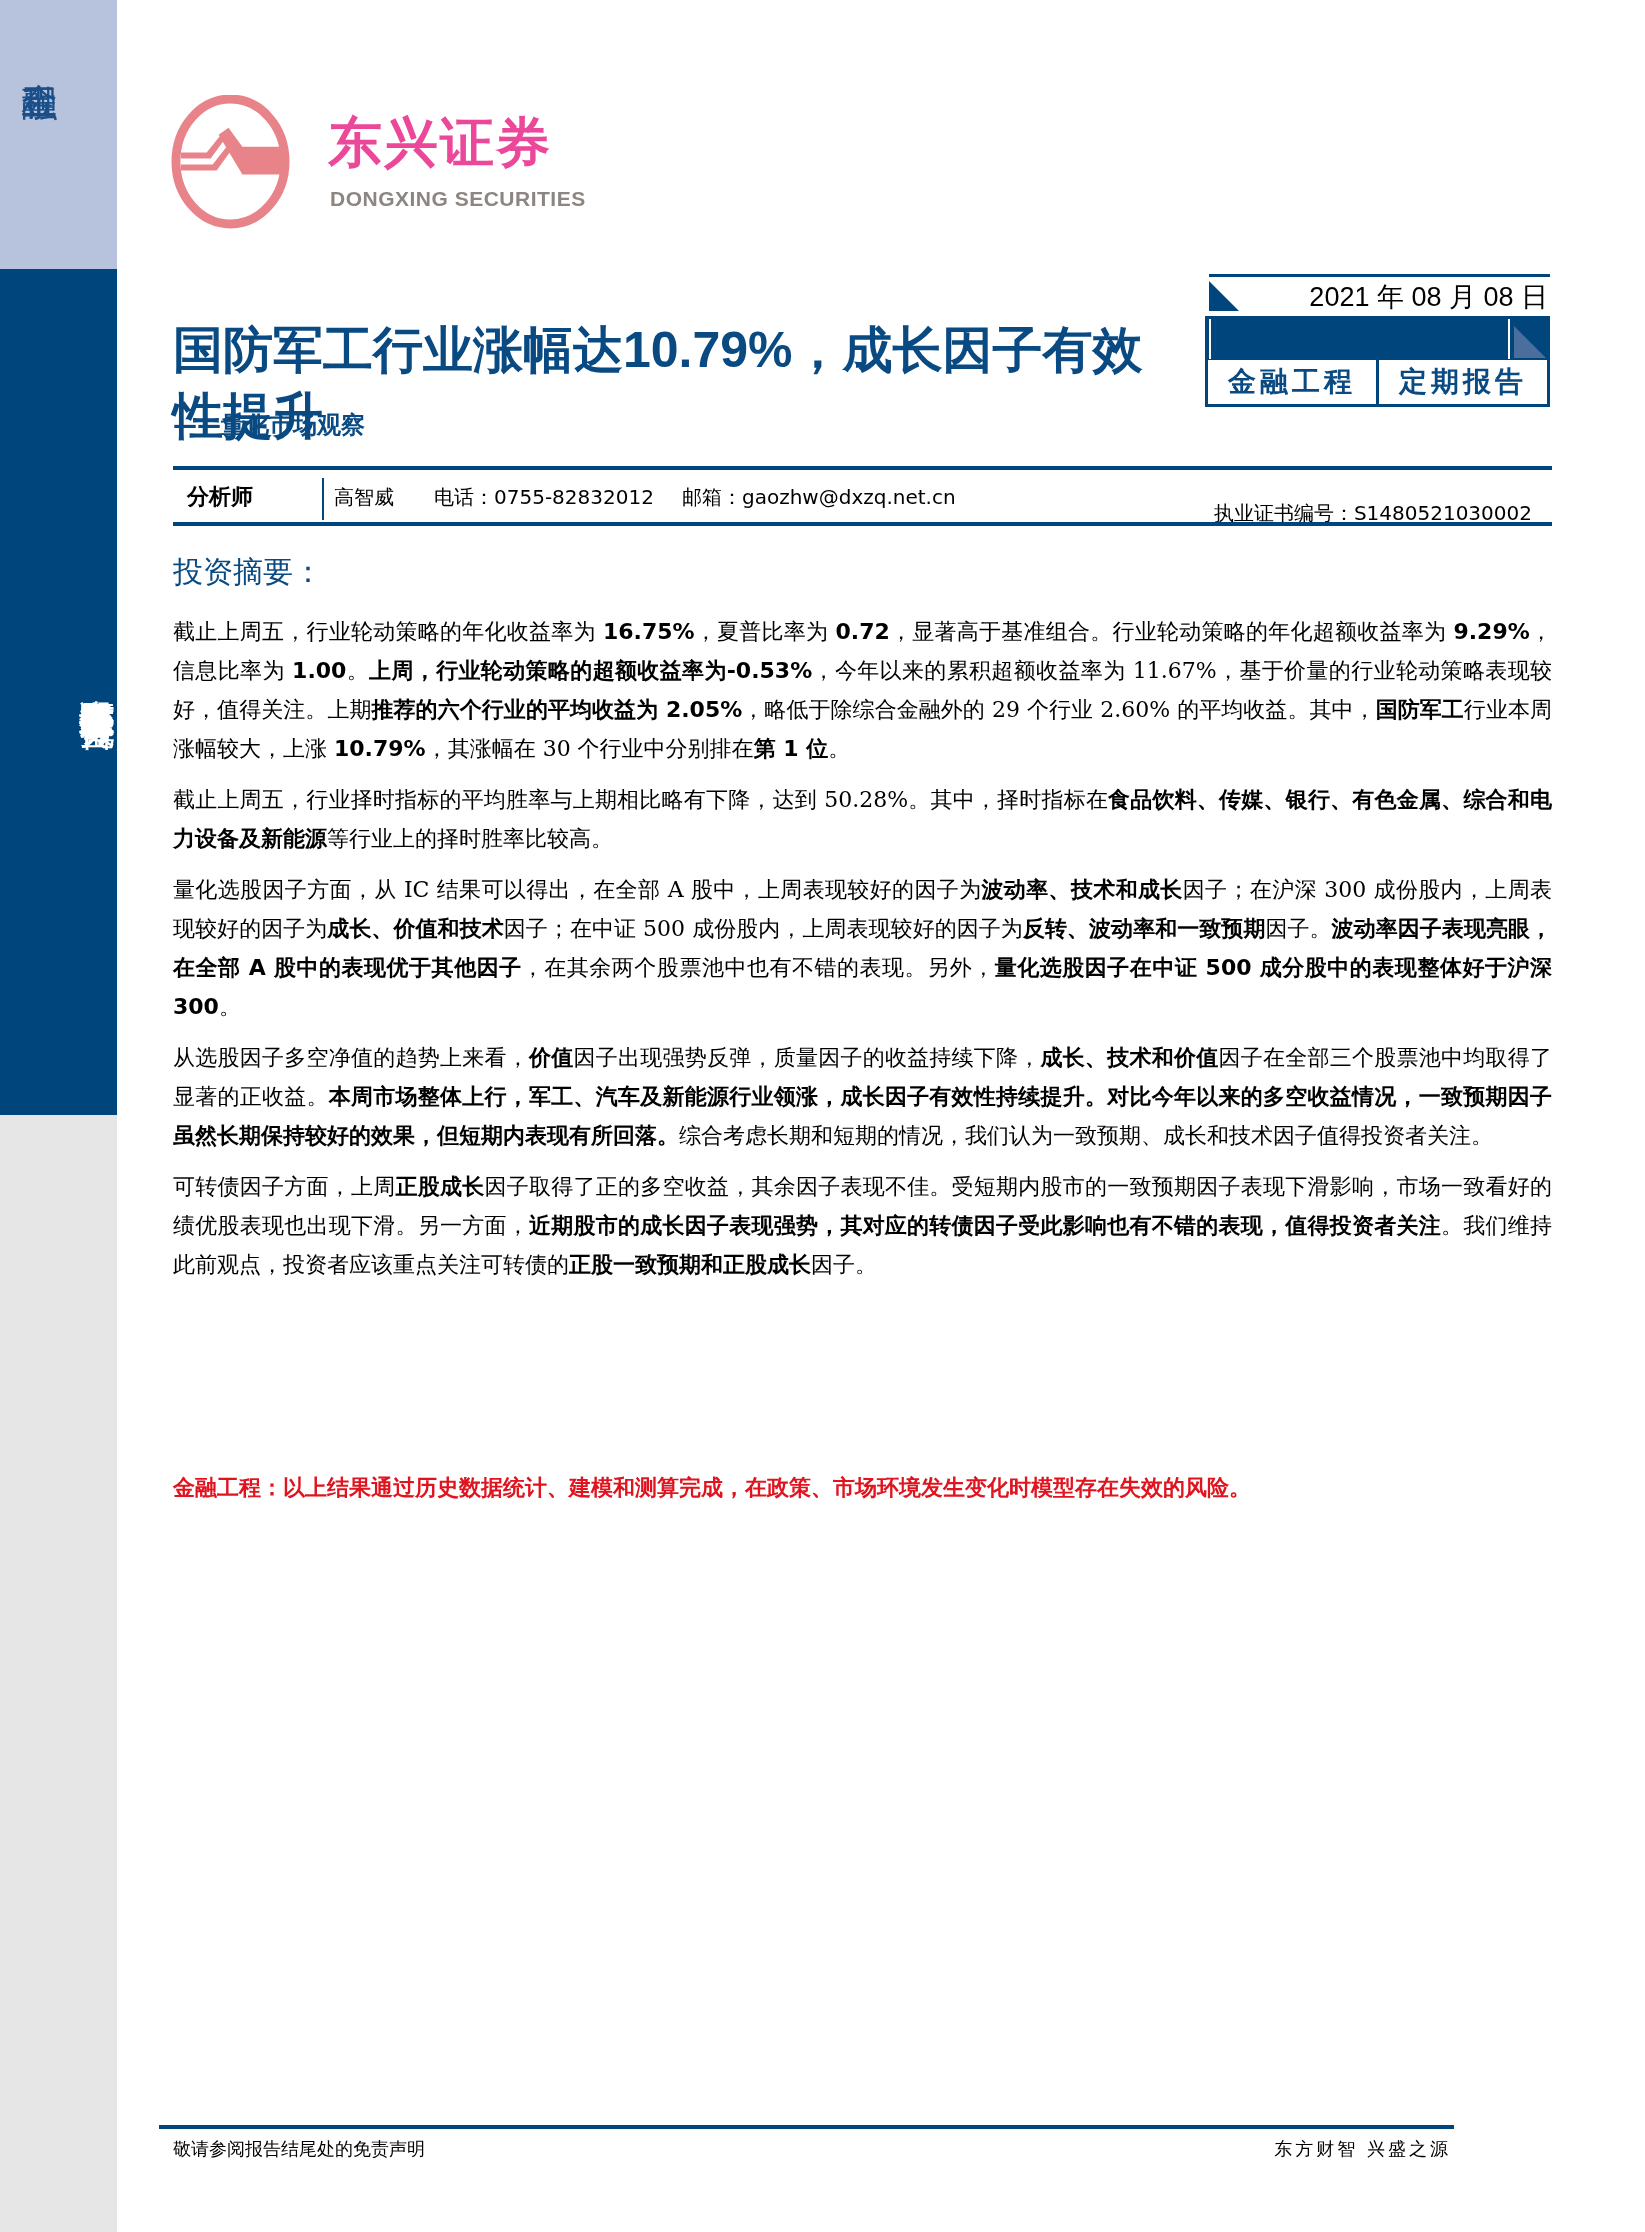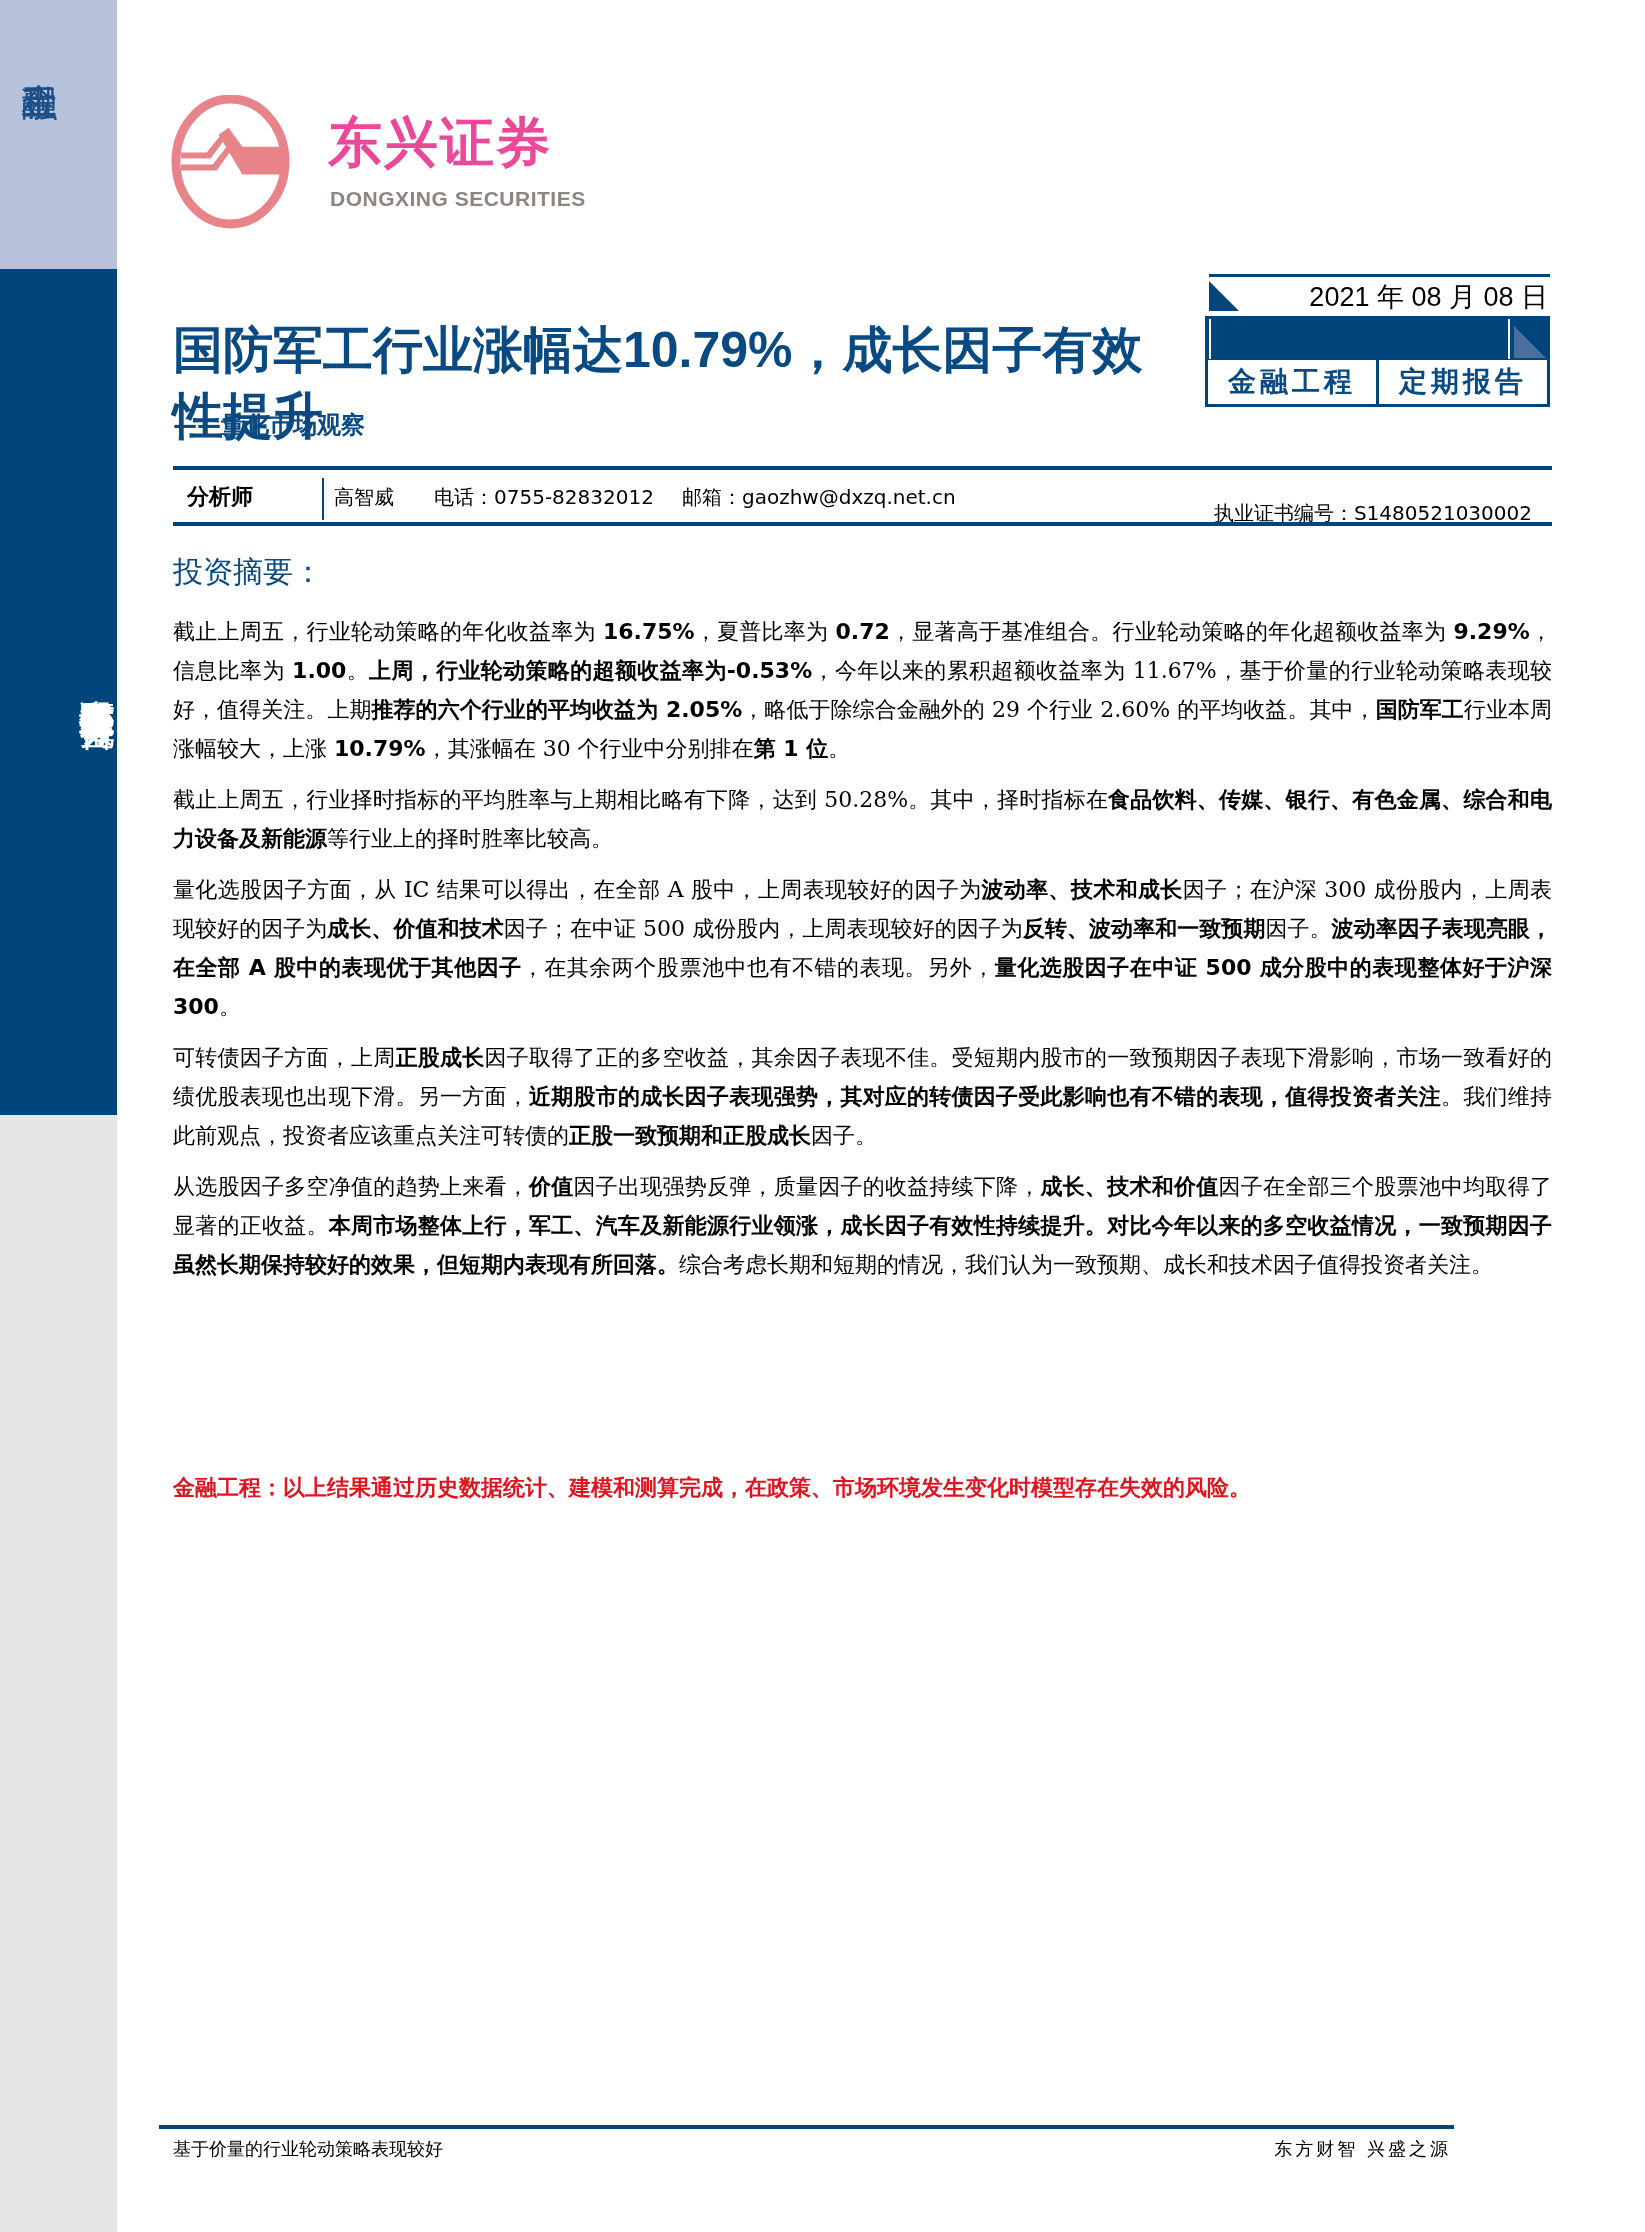--- a/index.html
+++ b/index.html
@@ -112,21 +112,21 @@
   <span class="email">邮箱：gaozhw@dxzq.net.cn</span>
   <span class="cert">执业证书编号：S1480521030002</span>
 </div>
 <div class="rule" style="top:522px;"></div>
 
 <div class="summary-h">投资摘要：</div>
 <div class="body" id="summary-body">
     <p class="para"><span>截止上周五，行业轮动策略的年化收益率为 </span><b>16.75%</b><span>，夏普比率为 </span><b>0.72</b><span>，显著高于基准组合。行业轮动策略的年化超额收益率为 </span><b>9.29%</b><span>，信息比率为 </span><b>1.00</b><span>。</span><b>上周，行业轮动策略的超额收益率为-0.53%</b><span>，今年以来的累积超额收益率为 11.67%，基于价量的行业轮动策略表现较好，值得关注。上期</span><b>推荐的六个行业的平均收益为 2.05%</b><span>，略低于除综合金融外的 29 个行业 2.60% 的平均收益。其中，</span><b>国防军工</b><span>行业本周涨幅较大，上涨 </span><b>10.79%</b><span>，其涨幅在 30 个行业中分别排在</span><b>第 1 位</b><span>。</span></p>
     <p class="para"><span>截止上周五，行业择时指标的平均胜率与上期相比略有下降，达到 50.28%。其中，择时指标在</span><b>食品饮料、传媒、银行、有色金属、综合和电力设备及新能源</b><span>等行业上的择时胜率比较高。</span></p>
     <p class="para"><span>量化选股因子方面，从 IC 结果可以得出，在全部 A 股中，上周表现较好的因子为</span><b>波动率、技术和成长</b><span>因子；在沪深 300 成份股内，上周表现较好的因子为</span><b>成长、价值和技术</b><span>因子；在中证 500 成份股内，上周表现较好的因子为</span><b>反转、波动率和一致预期</b><span>因子。</span><b>波动率因子表现亮眼，在全部 A 股中的表现优于其他因子</b><span>，在其余两个股票池中也有不错的表现。另外，</span><b>量化选股因子在中证 500 成分股中的表现整体好于沪深 300</b><span>。</span></p>
+    <p class="para"><span>从选股因子多空净值的趋势上来看，</span><b>价值</b><span>因子出现强势反弹，质量因子的收益持续下降，</span><b>成长、技术和价值</b><span>因子在全部三个股票池中均取得了显著的正收益。</span><b>本周市场整体上行，军工、汽车及新能源行业领涨，成长因子有效性持续提升。对比今年以来的多空收益情况，一致预期因子虽然长期保持较好的效果，但短期内表现有所回落。</b><span>综合考虑长期和短期的情况，我们认为一致预期、成长和技术因子值得投资者关注。</span></p>
     <p class="para"><span>可转债因子方面，上周</span><b>正股成长</b><span>因子取得了正的多空收益，其余因子表现不佳。受短期内股市的一致预期因子表现下滑影响，市场一致看好的绩优股表现也出现下滑。另一方面，</span><b>近期股市的成长因子表现强势，其对应的转债因子受此影响也有不错的表现，值得投资者关注</b><span>。我们维持此前观点，投资者应该重点关注可转债的</span><b>正股一致预期和正股成长</b><span>因子。</span></p>
-    <p class="para"><span>从选股因子多空净值的趋势上来看，</span><b>价值</b><span>因子出现强势反弹，质量因子的收益持续下降，</span><b>成长、技术和价值</b><span>因子在全部三个股票池中均取得了显著的正收益。</span><b>本周市场整体上行，军工、汽车及新能源行业领涨，成长因子有效性持续提升。对比今年以来的多空收益情况，一致预期因子虽然长期保持较好的效果，但短期内表现有所回落。</b><span>综合考虑长期和短期的情况，我们认为一致预期、成长和技术因子值得投资者关注。</span></p>
   </div>
 <div class="risk">金融工程：以上结果通过历史数据统计、建模和测算完成，在政策、市场环境发生变化时模型存在失效的风险。</div>
 
 <div class="footer-rule"></div>
-<div class="footer-left">基于价量的行业轮动策略表现较好</div>
+<div class="footer-left">敬请参阅报告结尾处的免责声明</div>
 <div class="footer-right">东方财智  兴盛之源</div>
 
 
 </body></html>

